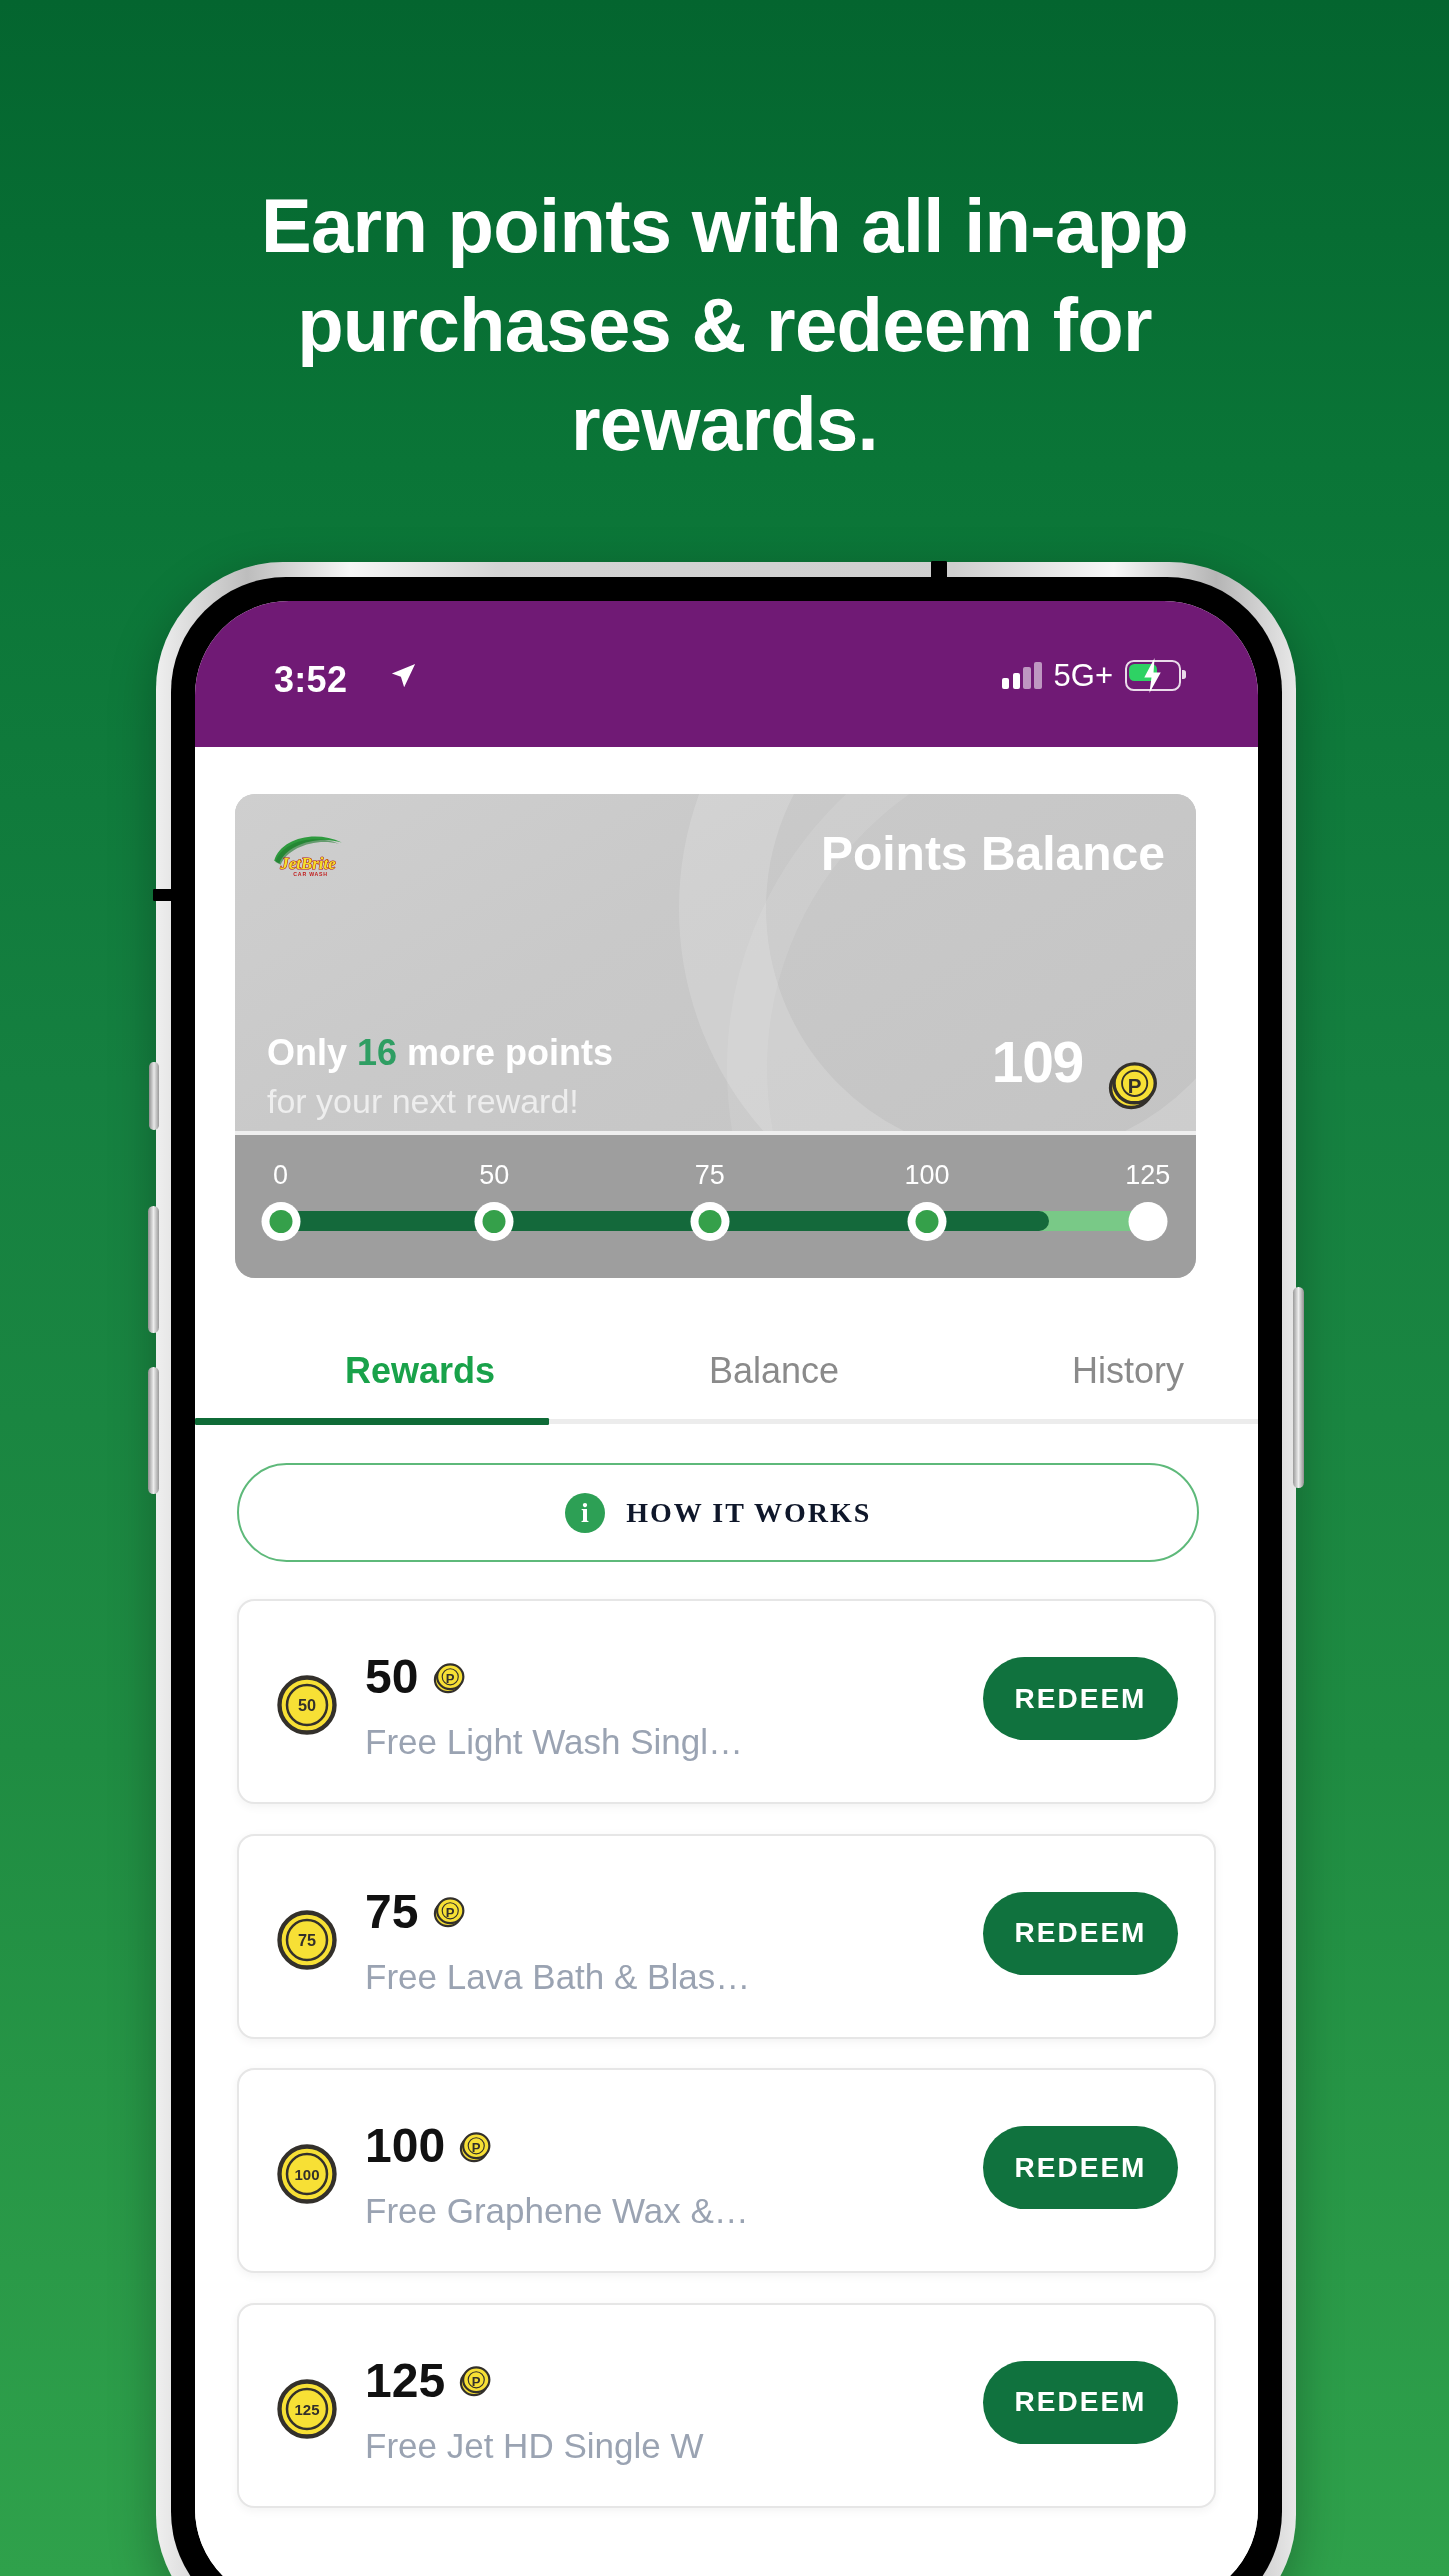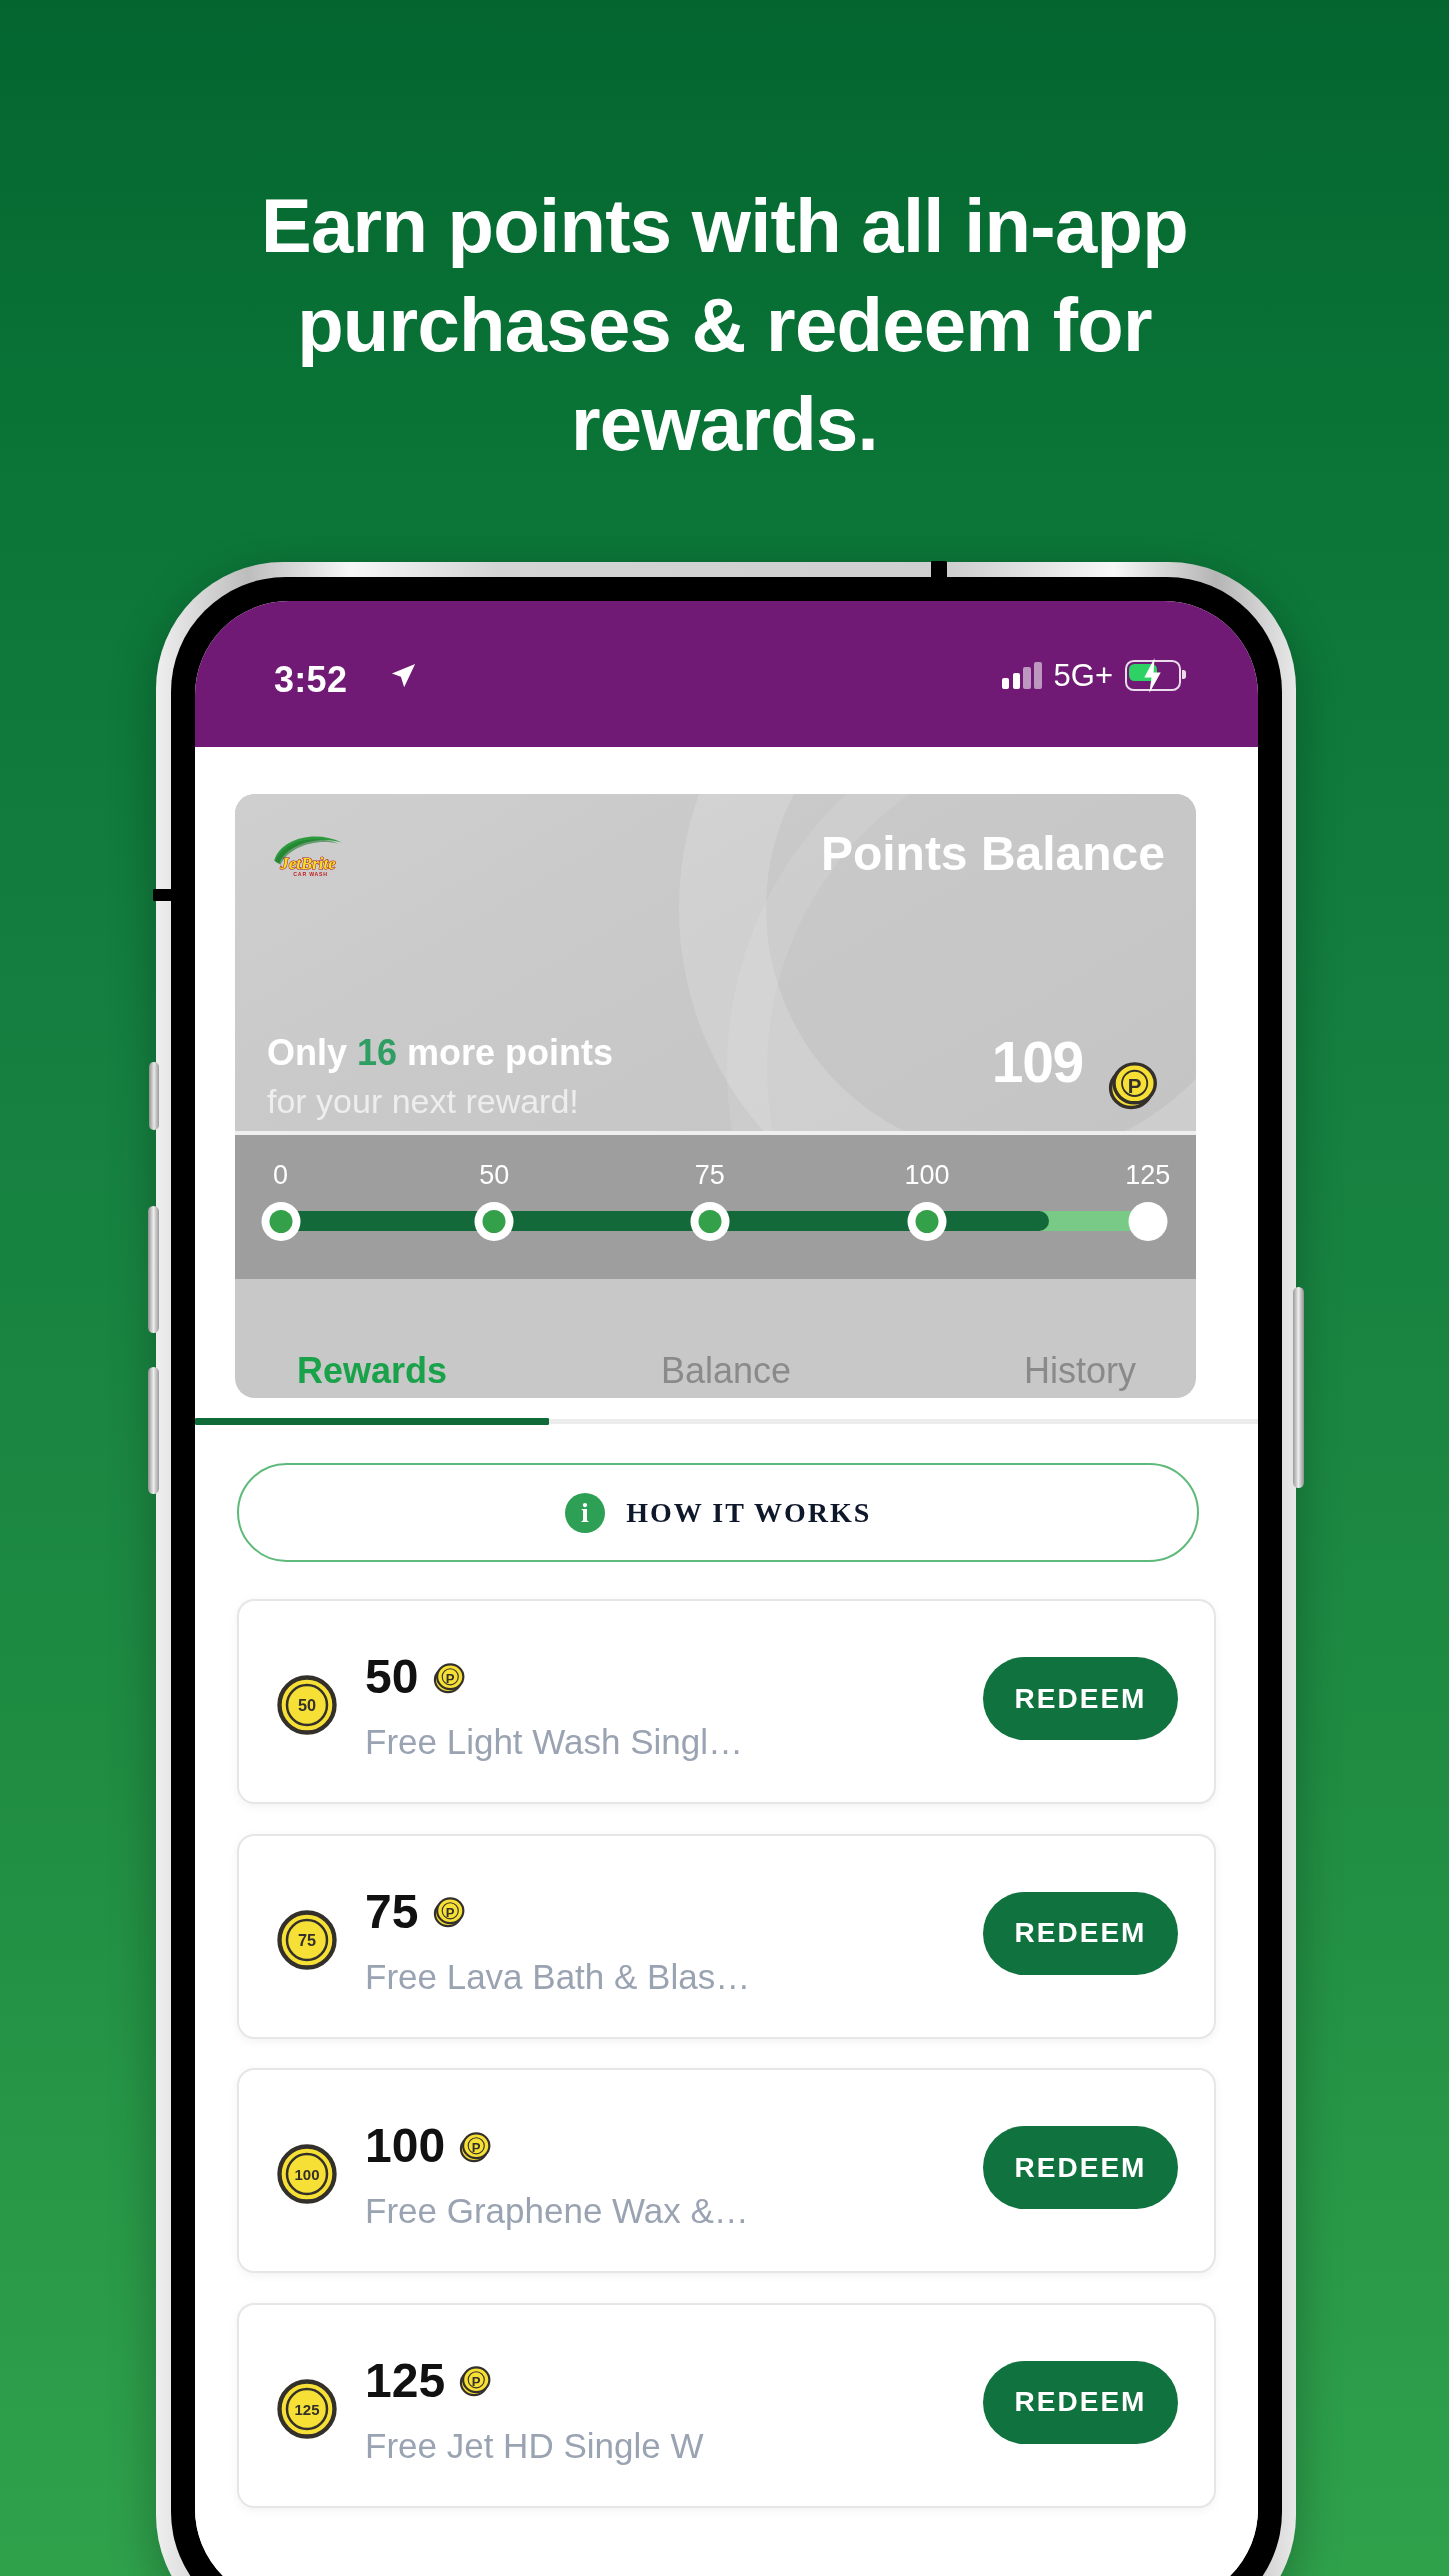--- a/index.html
+++ b/index.html
@@ -74,21 +74,21 @@
   .batt::after{content:"";position:absolute;right:-7.4px;top:8px;width:4px;height:9.4px;
     background:rgba(255,255,255,.85);border-radius:0 2.7px 2.7px 0;}
   .batt-fill{position:absolute;left:2px;top:2px;width:28px;height:17.4px;background:#2ed264;border-radius:5.4px;}
   .bolt{position:absolute;left:12px;top:-4px;width:27px;height:35px;}
 
   
   .app{position:absolute;left:0;top:146px;width:1063px;height:1856px;background:#fff;}
 
   
   .points-card{
-    position:absolute;left:40px;top:47px;width:961px;height:604px;
+    position:absolute;left:40px;top:47px;width:961px;height:484px;
     border-radius:20px;overflow:hidden;
     background:#c8c8c8;
   }
   .card-top{position:absolute;left:0;top:0;width:100%;height:337px;
     background:linear-gradient(150deg,#cfcfcf 0%,#c9c9c9 40%,#c4c4c4 100%);overflow:hidden;}
   .swoosh{position:absolute;right:-154px;top:-221px;width:671px;height:671px;
     border-radius:50%;border:87px solid rgba(255,255,255,.16);box-sizing:border-box;}
   .swoosh2{position:absolute;right:-282px;top:-101px;width:751px;height:751px;
     border-radius:50%;border:40px solid rgba(255,255,255,.10);box-sizing:border-box;}
   .card-divider{position:absolute;left:0;top:337px;width:100%;height:4px;background:#efefef;}
@@ -110,21 +110,21 @@
   .prog-track{position:absolute;left:0;top:51px;width:100%;height:20px;border-radius:10px;background:#79c987;}
   .prog-fill{position:absolute;left:0;top:0;height:100%;border-radius:10px;background:#14693b;}
   .node{position:absolute;top:42px;width:39px;height:39px;border-radius:50%;
     background:#fff;transform:translateX(-50%);display:flex;align-items:center;justify-content:center;}
   .node i{display:block;width:23px;height:23px;border-radius:50%;background:#35a04a;}
   .node.end i{background:#ffffff;}
 
   
   .tabs{position:absolute;left:0;top:574px;width:1063px;height:99px;}
   .tab{position:absolute;top:0;height:99px;display:flex;align-items:center;justify-content:center;
-    font-size:36px;color:#8a8a8a;font-weight:500;}
+    font-size:36px;color:#8a8a8a;font-weight:500;padding-left:48px;}
   .tab.active{color:#19a24a;font-weight:bold;}
   .tabs-base{position:absolute;left:0;top:98px;width:1063px;height:4.7px;background:#ececec;}
   .tabs-ind{position:absolute;top:97px;height:7.4px;background:#0f6b37;border-radius:1.3px;}
 
   
   .hiw{
     position:absolute;left:42px;top:716px;width:958px;height:95px;
     border:2.7px solid #5eb97a;border-radius:54px;background:#fff;
     display:flex;align-items:center;justify-content:center;gap:21.5px;
   }

